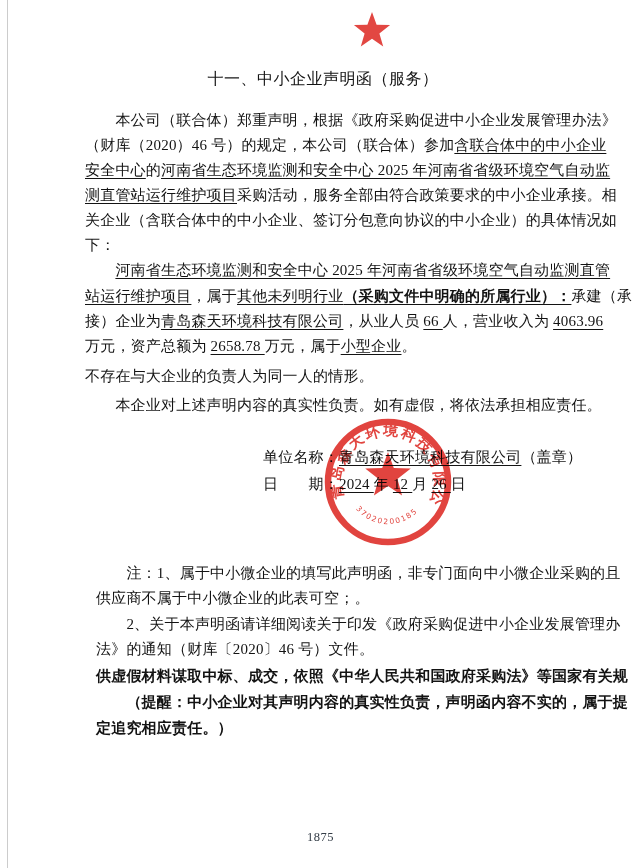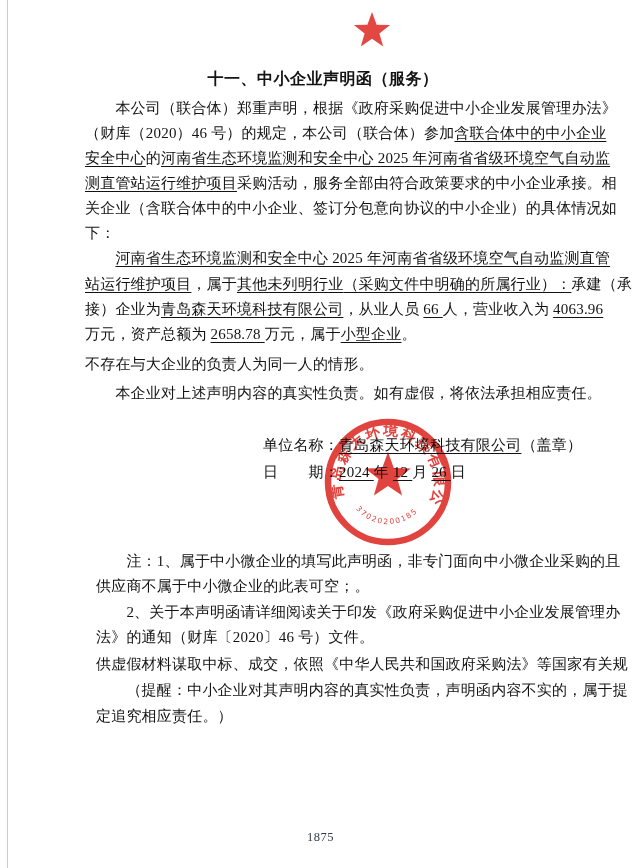--- a/index.html
+++ b/index.html
@@ -4,25 +4,25 @@
 <style>
   html,body{margin:0;padding:0;background:#ffffff;}
   .page{
     position:relative;width:641px;height:868px;background:#fff;overflow:hidden;
     font-family:"Liberation Serif","DejaVu Serif",serif;color:#131313;
   }
   .page-edge{position:absolute;left:7px;top:0;bottom:0;width:1px;background:#cccccc;}
   .content{position:absolute;left:85px;top:66px;width:476px;}
   .doc-title{
     text-align:center;font-family:"Liberation Sans","DejaVu Sans",sans-serif;
-    font-weight:700;font-size:16px;letter-spacing:.5px;line-height:26px;margin-bottom:4px;
+    font-weight:400;font-size:16px;letter-spacing:.5px;line-height:26px;margin-bottom:16px;
   }
   .line{font-size:15px;line-height:25px;white-space:nowrap;letter-spacing:.2px;}
   .u{text-decoration:underline;text-underline-offset:3px;text-decoration-thickness:1px;}
-  .b{font-family:"Liberation Sans","DejaVu Sans",sans-serif;font-weight:400;}
+  .b{font-family:"Liberation Sans","DejaVu Sans",sans-serif;font-weight:700;}
   .para-p3{margin-top:5px;}
   .para-p4{margin-top:4px;}
   .signature{margin-top:26px;margin-left:178px;position:relative;z-index:1;}
   .signature .line{line-height:27px;}
   .notes{margin-top:63px;}
   .notes .line{line-height:25.4px;margin-left:11px;}
   .footer{
     position:absolute;left:0;right:0;top:830px;text-align:center;
     font-size:12.5px;color:#333c46;letter-spacing:.5px;
   }

